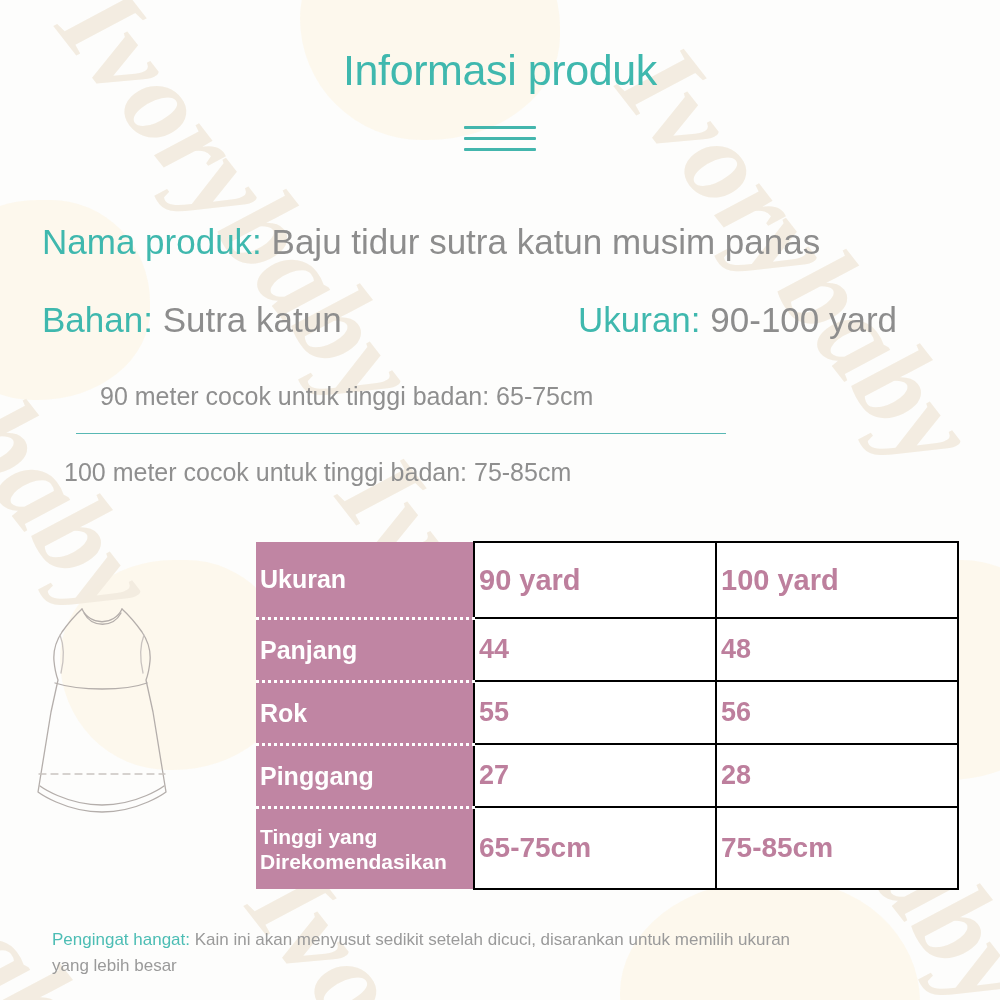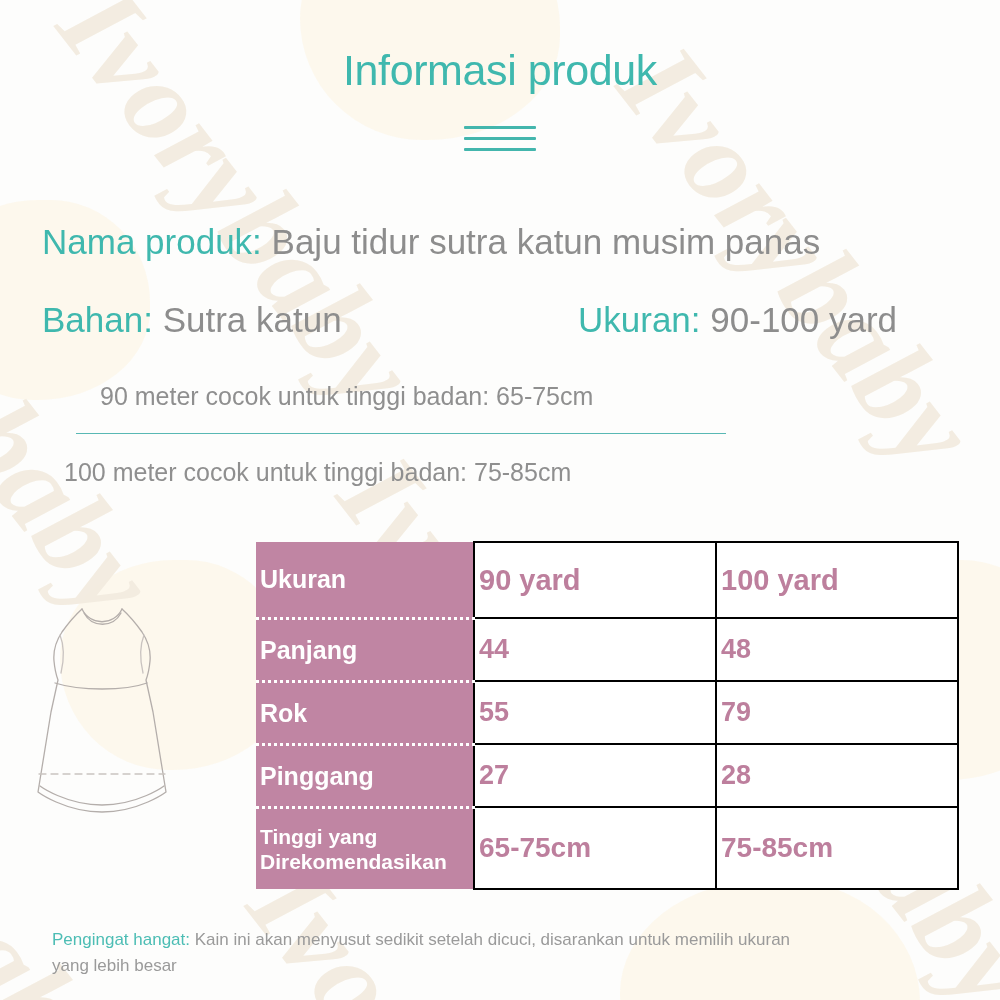--- a/index.html
+++ b/index.html
@@ -255,21 +255,21 @@
         <td class="val">100 yard</td>
       </tr>
       <tr>
         <td class="lbl">Panjang</td>
         <td class="val">44</td>
         <td class="val">48</td>
       </tr>
       <tr>
         <td class="lbl">Rok</td>
         <td class="val">55</td>
-        <td class="val">79</td>
+        <td class="val">56</td>
       </tr>
       <tr>
         <td class="lbl">Pinggang</td>
         <td class="val">27</td>
         <td class="val">28</td>
       </tr>
       <tr class="r-tall">
         <td class="lbl">
           <div>Tinggi yang</div>
           <div>Direkomendasikan</div>

